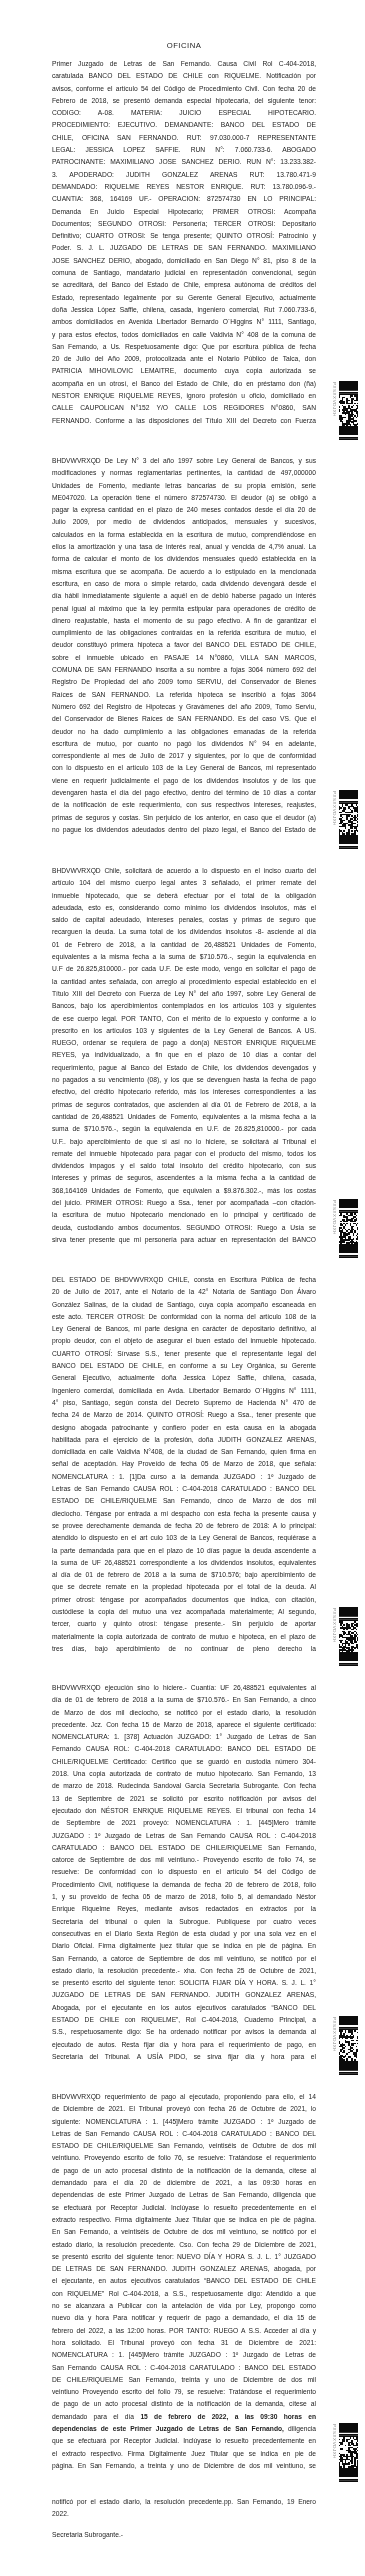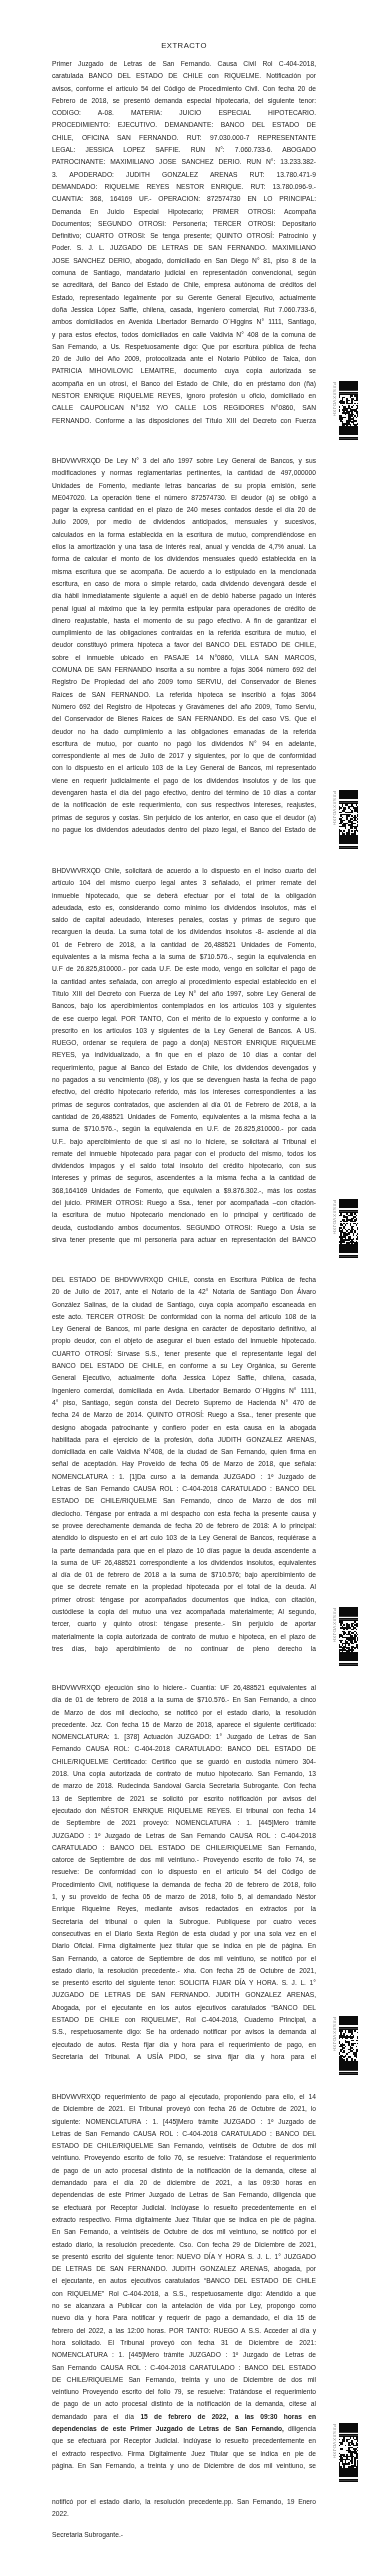--- a/index.html
+++ b/index.html
@@ -43,21 +43,21 @@
   }
   .bc-noise{display:block;position:relative;height:31px;background:#fcfcfc;overflow:hidden;}
   .bc-noise i{position:absolute;width:1.5px;height:1.5px;background:#0b0b0b;}
   .bc-cap-sm{display:block;height:7.7px;background:#0b0b0b;}
 </style>
 </head>
 <body>
 
 <div>
 
-  <div class="doc-title">EXTRACTO</div>
+  <div class="doc-title">OFICINA</div>
 
   <div class="block" style="top:58px">
       <div class="ln">Primer Juzgado de Letras de San Fernando. Causa Civil Rol C-404-2018,</div>
       <div class="ln">caratulada BANCO DEL ESTADO DE CHILE con RIQUELME. Notificación por</div>
       <div class="ln">avisos, conforme el artículo 54 del Código de Procedimiento Civil. Con fecha 20 de</div>
       <div class="ln">Febrero de 2018, se presentó demanda especial hipotecaria, del siguiente tenor:</div>
       <div class="ln">CODIGO: A-08. MATERIA: JUICIO ESPECIAL HIPOTECARIO.</div>
       <div class="ln">PROCEDIMIENTO: EJECUTIVO. DEMANDANTE: BANCO DEL ESTADO DE</div>
       <div class="ln">CHILE, OFICINA SAN FERNANDO. RUT: 97.030.000-7 REPRESENTANTE</div>
       <div class="ln">LEGAL: JESSICA LOPEZ SAFFIE. RUN N°: 7.060.733-6. ABOGADO</div>

